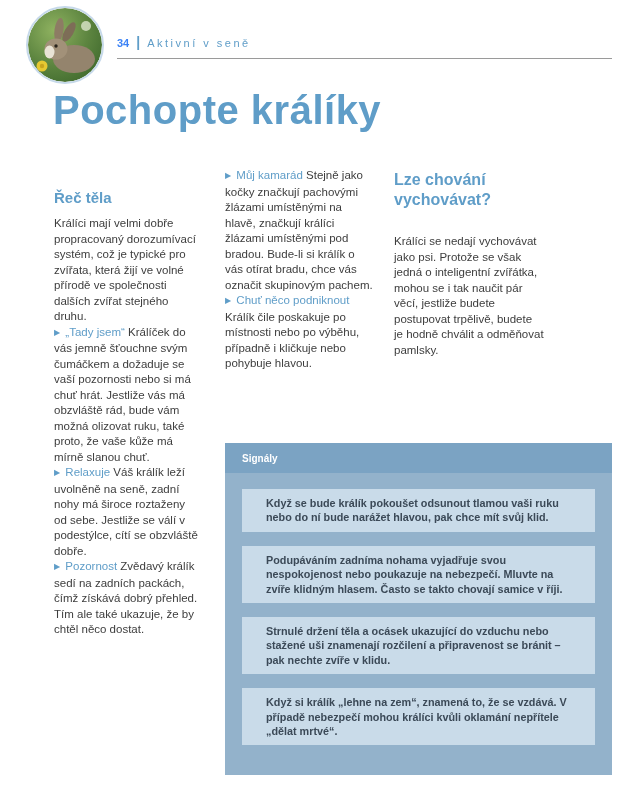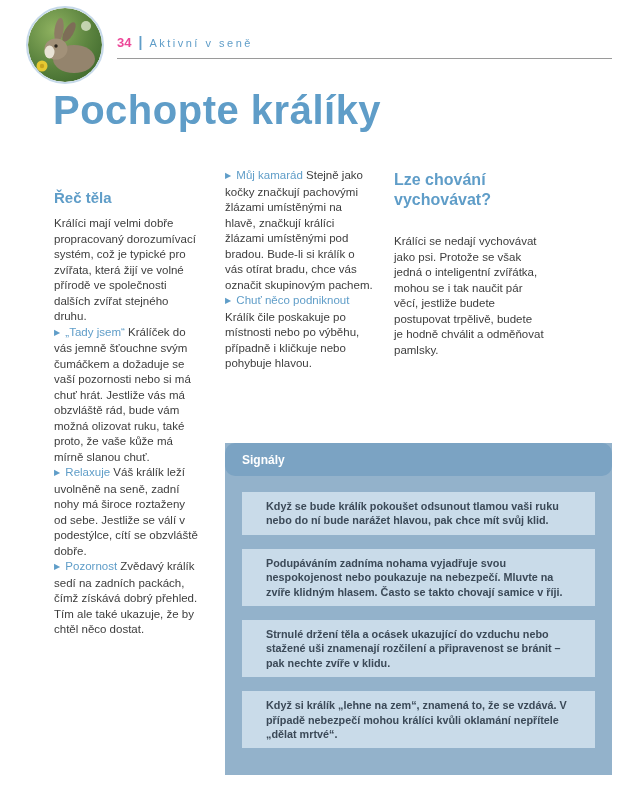--- a/index.html
+++ b/index.html
@@ -18,21 +18,21 @@
   }
   .photo{
     position:absolute;left:26px;top:6px;width:74px;height:74px;
     border-radius:50%;overflow:hidden;border:2px solid #c6d9ea;
     box-sizing:content-box;
   }
   .pageheader{
     position:absolute;left:117px;top:34px;font-size:13px;
     display:flex;align-items:baseline;gap:7px;
   }
-  .pagenum{font-weight:bold;color:#ec4899;font-size:13px;}
+  .pagenum{font-weight:bold;color:#3b82f6;font-size:11px;}
   .sep{color:var(--accent);font-weight:bold;font-size:14px;}
   .chapter{color:var(--accent);font-size:11px;letter-spacing:2.5px;}
   .rule{position:absolute;left:117px;top:58px;width:495px;height:1px;background:#9a9a9a;}
   .title{
     position:absolute;left:53px;top:88px;margin:0;
     font-size:40px;font-weight:bold;color:var(--accent);letter-spacing:0.5px;
   }
   .col{position:absolute;top:168px;}
   .col1{left:54px;width:144px;}
   .col2{left:225px;width:149px;}
@@ -45,23 +45,22 @@
   }
   .col3 .subhead{margin-top:2px;font-size:16px;line-height:20px;margin-bottom:24px;}
   .marker{color:var(--accent);font-size:8px;position:relative;top:-1px;margin-right:2px;}
   .kw{color:var(--accent);}
   .panel{
     position:absolute;left:225px;top:443px;width:387px;height:332px;
     background:var(--panel);
   }
   .panel-header{
     background:var(--panel-header);
-    color:#ffffff;font-size:12px;font-weight:bold;
+    color:#ffffff;font-size:10px;font-weight:bold;
     padding:10px 17px 9px;
-    border-radius:10px;
   }
   .panel-boxes{display:flex;flex-direction:column;gap:14px;padding:16px 17px;}
   .sbox{
     background:var(--box);
     color:#3b4957;font-size:10.8px;line-height:14.4px;font-weight:bold;
     padding:7px 24px;
   }
 </style>
 </head>
 <body>

